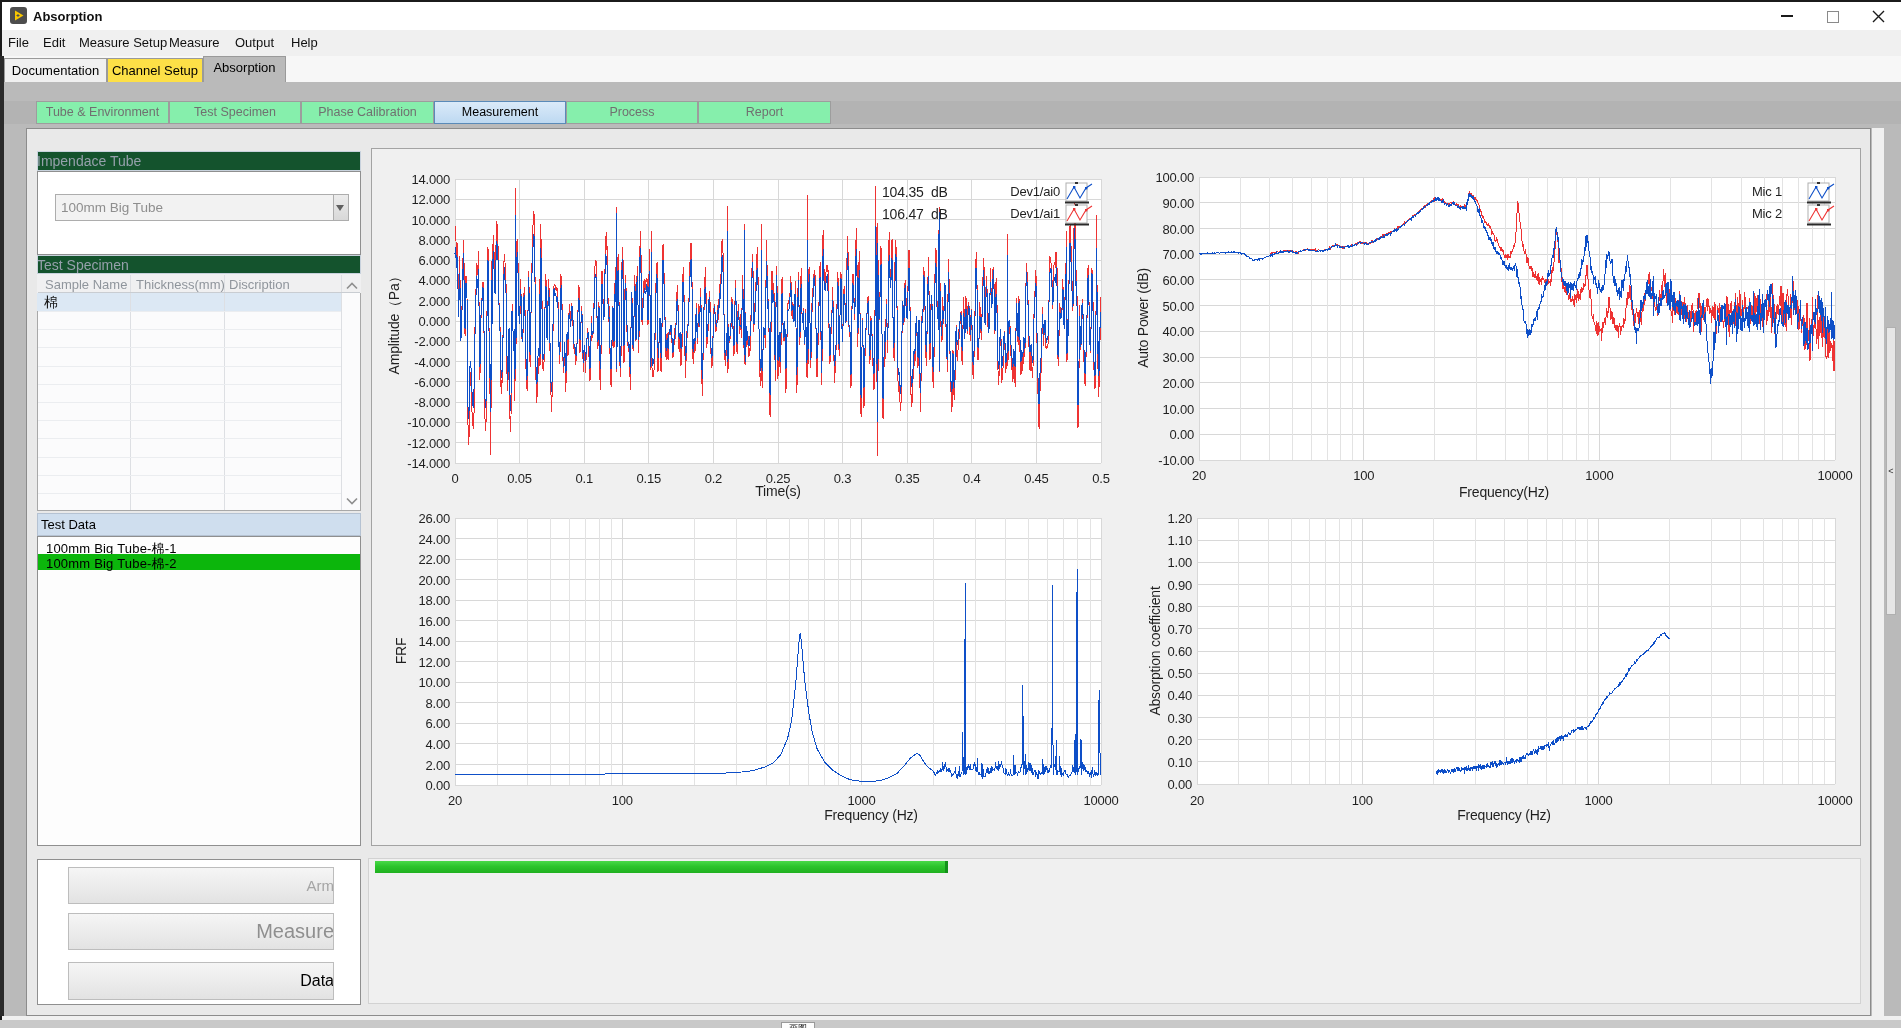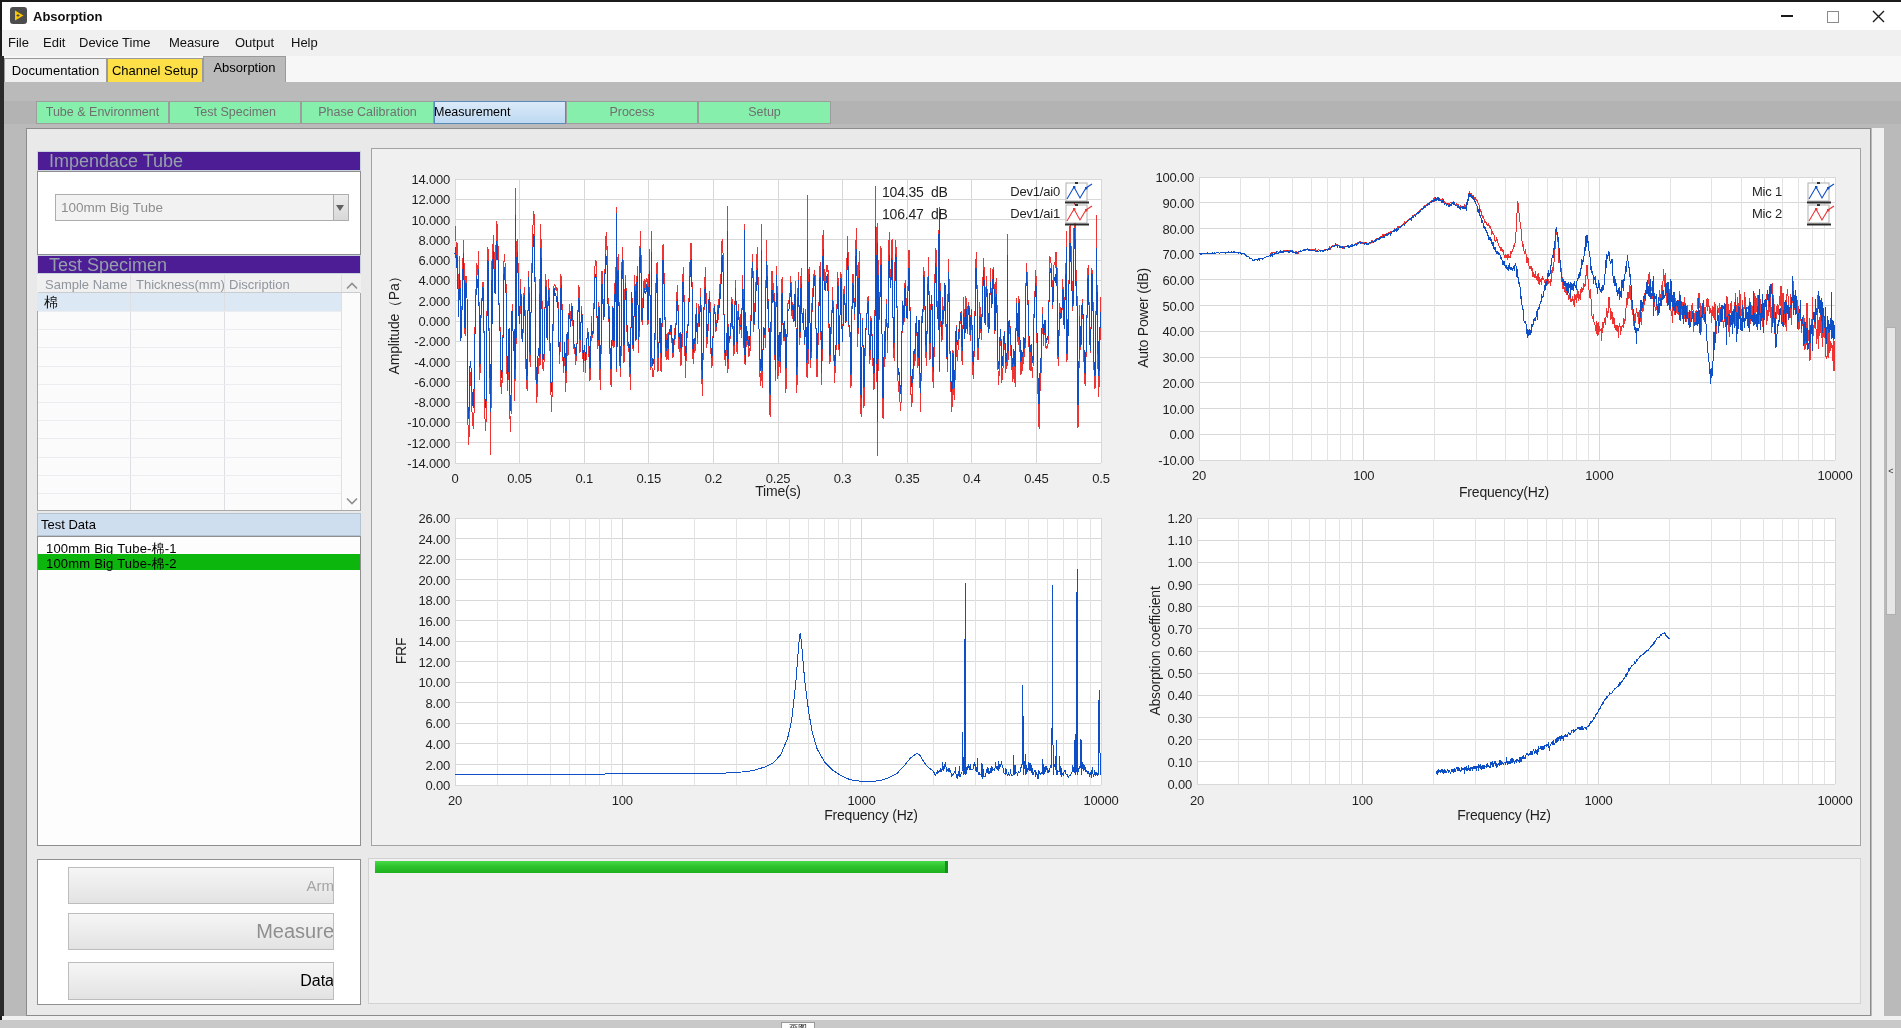--- a/index.html
+++ b/index.html
@@ -1,19 +1,19 @@
 <!DOCTYPE html>
 <html><head>
 <meta charset="utf-8">
 <style>
 html,body{margin:0;padding:0}
 body{width:1901px;height:1028px;background:#c9c9c9;font-family:'Liberation Sans',sans-serif;overflow:hidden;position:relative}
 .a{position:absolute}
 .bordered{outline:1px solid #8f8f8f;outline-offset:-1px}
-.hdr{background:#4c1d95;color:#95a0ab;font-size:18px;line-height:20px;padding-left:12px;outline:1px solid #c8d2dd;outline-offset:-1px;box-sizing:border-box}
+.hdr{background:#14532d;color:#95a0ab;font-size:14px;line-height:20px;padding-left:0;outline:1px solid #c8d2dd;outline-offset:-1px;box-sizing:border-box}
 .btn{background:linear-gradient(#f6f6f6,#e2e2e2);outline:1px solid #bdbdbd;outline-offset:-1px;text-align:right}
 .stab{background:#86efac;outline:1px solid #9d9d9d;outline-offset:-1px;color:#707070;font-size:12.5px;text-align:center;line-height:23px}
 </style>
 </head>
 <body>
 
 <div class="a" style="left:0;top:0;width:1901px;height:30px;background:#ffffff"></div>
 
 <div class="a" style="left:10px;top:7px;width:17px;height:17px;background:#4d4d4d;border-radius:3px"></div>
 <svg class="a" style="left:10px;top:7px" width="17" height="17">
@@ -24,39 +24,39 @@
 
 <div class="a" style="left:1781px;top:15px;width:12px;height:2px;background:#1a1a1a"></div>
 <div class="a" style="left:1827px;top:11px;width:10px;height:10px;border:1px solid #8a8a8a"></div>
 <svg class="a" style="left:1872px;top:10px" width="13" height="13">
     <path d="M1 1 L12 12 M12 1 L1 12" stroke="#1a1a1a" stroke-width="1.4"></path>
   </svg>
 
 <div class="a" style="left:0;top:30px;width:1901px;height:26px;background:#f0f0f0"></div>
 <div class="a" style="left:8px;top:30px;height:26px;line-height:26px;font-size:13px;color:#111">File</div>
 <div class="a" style="left:43px;top:30px;height:26px;line-height:26px;font-size:13px;color:#111">Edit</div>
-<div class="a" style="left:79px;top:30px;height:26px;line-height:26px;font-size:13px;color:#111">Device Time</div>
+<div class="a" style="left:79px;top:30px;height:26px;line-height:26px;font-size:13px;color:#111">Measure Setup</div>
 <div class="a" style="left:169px;top:30px;height:26px;line-height:26px;font-size:13px;color:#111">Measure</div>
 <div class="a" style="left:235px;top:30px;height:26px;line-height:26px;font-size:13px;color:#111">Output</div>
 <div class="a" style="left:291px;top:30px;height:26px;line-height:26px;font-size:13px;color:#111">Help</div>
 
 <div class="a" style="left:0;top:56px;width:1901px;height:26px;background:#f7f7f7"></div>
 <div class="a" style="left:4px;top:58px;width:103px;height:24px;background:#f0f0f0;border:1px solid #9a9a9a;border-bottom:none;box-sizing:border-box;text-align:center;font-size:13px;line-height:23px;color:#000">Documentation</div>
 <div class="a" style="left:107px;top:58px;width:96px;height:24px;background:#fde047;border:1px solid #9a9a9a;border-bottom:none;box-sizing:border-box;text-align:center;font-size:13px;line-height:23px;color:#000">Channel Setup</div>
 <div class="a" style="left:203px;top:56px;width:83px;height:26px;background:#bababa;border:1px solid #9a9a9a;border-bottom:none;box-sizing:border-box;text-align:center;font-size:13px;line-height:22px;color:#000">Absorption</div>
 
 <div class="a" style="left:2px;top:82px;width:1899px;height:934px;background:#bababa"></div>
 
 <div class="a" style="left:2px;top:101px;width:1899px;height:23px;background:#b3b3b3"></div>
 <div class="a stab" style="left:36px;top:101px;width:133px;height:23px">Tube &amp; Environment</div>
 <div class="a stab" style="left:169px;top:101px;width:132px;height:23px">Test Specimen</div>
 <div class="a stab" style="left:301px;top:101px;width:133px;height:23px">Phase Calibration</div>
-<div class="a" style="left:434px;top:101px;width:132px;height:23px;background:linear-gradient(#dcebf9,#bcd8f1);outline:1px solid #5a8ab8;outline-offset:-1px;color:#000;font-size:12.5px;text-align:left;line-height:23px">Measurement</div>
+<div class="a" style="left:434px;top:101px;width:132px;height:23px;background:linear-gradient(#dcebf9,#bcd8f1);outline:1px solid #5a8ab8;outline-offset:-1px;color:#000;font-size:12.5px;text-align:center;line-height:23px">Measurement</div>
 <div class="a stab" style="left:566px;top:101px;width:132px;height:23px">Process</div>
-<div class="a stab" style="left:698px;top:101px;width:133px;height:23px">Setup</div>
+<div class="a stab" style="left:698px;top:101px;width:133px;height:23px">Report</div>
 
 <div class="a" style="left:26px;top:128px;width:1845px;height:888px;background:#e9e9e9;outline:1px solid #8c8c8c;outline-offset:-1px"></div>
 <div class="a" style="left:1872px;top:128px;width:12px;height:888px;background:#f0f0f0"></div>
 
 <div class="a" style="left:1886px;top:327px;width:10px;height:288px;background:#e6e6e6;border:1px solid #b0b0b0;box-sizing:border-box"></div>
 <div class="a" style="left:1887px;top:466px;width:8px;font-size:9px;color:#333;text-align:center">&lt;</div>
 
 <div class="a hdr" style="left:37px;top:151px;width:324px;height:20px">Impendace Tube</div>
 <div class="a bordered" style="left:37px;top:171px;width:324px;height:84px;background:#ffffff"></div>
 <div class="a" style="left:55px;top:194px;width:294px;height:27px;background:#f2f2f2;border:1px solid #adadad;box-sizing:border-box"></div>

